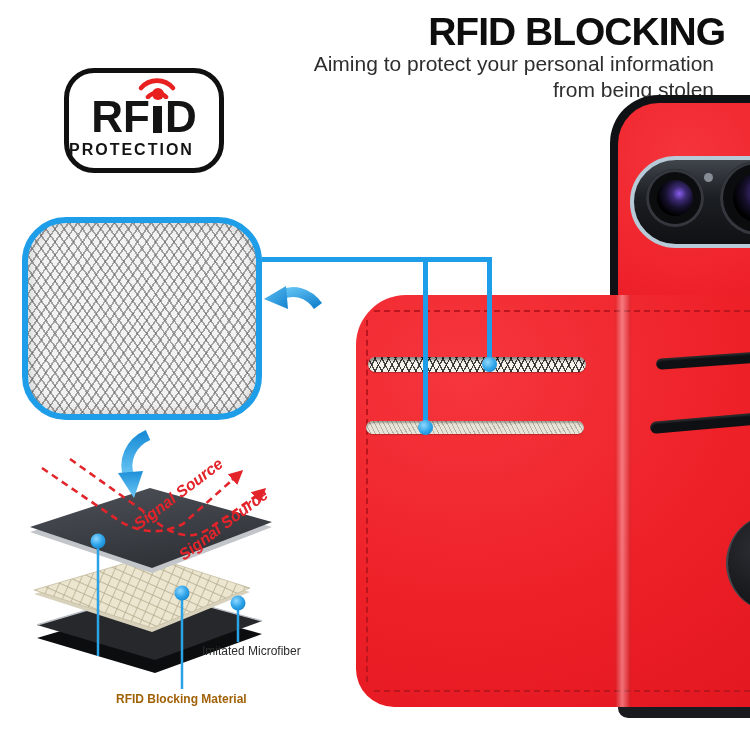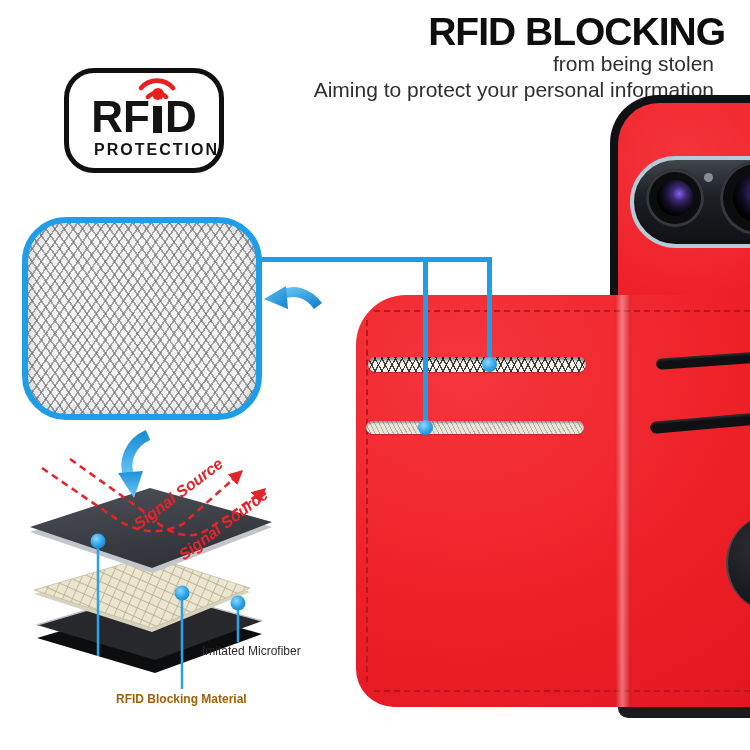--- a/index.html
+++ b/index.html
@@ -15,21 +15,21 @@
   
   .badge { position:absolute; left:64px; top:68px; width:160px; height:105px;
            border:5px solid #101010; border-radius:30px; background:#fff; z-index:5; }
   .badge-rfid { position:absolute; left:0; right:0; top:22px; text-align:center;
                 font-size:44px; font-weight:700; color:#141414; line-height:1; letter-spacing:0; }
   .ltr-i { position:relative; display:inline-block; width:13px; height:28px; margin:0 1px; }
   .ltr-i::after { content:""; position:absolute; left:2px; bottom:-1px; width:9px; height:27px; background:#141414; }
   .ltr-i::before { content:""; position:absolute; left:1px; top:-16px; width:12px; height:12px;
                    border-radius:50%; background:#e8201f; }
   .badge-wifi { position:absolute; left:66px; top:4px; z-index:2; }
-  .badge-caption { position:absolute; left:0; right:0; bottom:9px; text-align:right;
+  .badge-caption { position:absolute; left:0; right:0; bottom:9px; text-align:left;
                    font-size:16px; font-weight:700; letter-spacing:2px; color:#141414;margin-top:48px; }
 
   
   .mesh-box { position:absolute; left:22px; top:217px; width:240px; height:203px; z-index:5;
               border:6px solid #1e9de9; border-radius:44px; background-color:#f3f3f3;
               background-image:
                 repeating-linear-gradient(55deg,  rgba(95,95,95,.55) 0 1.6px, transparent 1.6px 7.5px),
                 repeating-linear-gradient(-55deg, rgba(95,95,95,.55) 0 1.6px, transparent 1.6px 7.5px);
               box-shadow: inset 0 0 14px rgba(0,0,0,.18); }
 
@@ -106,22 +106,22 @@
   .lbl-microfiber { left:202px; top:644px; color:#2b2b2b; }
   .lbl-rfid       { left:116px; top:692px; color:#a16207; font-weight:700; }
 </style>
 </head>
 <body>
 
 <div class="stage">
 
   <div class="title">RFID BLOCKING</div>
   <div class="subtitle">
+    <div>Aiming to protect your personal information</div>
     <div>from being stolen</div>
-    <div>Aiming to protect your personal information</div>
   </div>
 
   <div class="badge">
     <svg class="badge-wifi" width="44" height="22" viewBox="0 0 44 22">
       <path d="M13 20 A 12 12 0 0 1 31 20" stroke="#e8201f" stroke-width="4.6" fill="none" stroke-linecap="round"></path>
       <path d="M6 11 A 21 21 0 0 1 38 11" stroke="#e8201f" stroke-width="4.6" fill="none" stroke-linecap="round"></path>
     </svg>
     <div class="badge-rfid"><span>RF</span><span class="ltr-i"></span><span>D</span></div>
     <div class="badge-caption">PROTECTION</div>
   </div>

